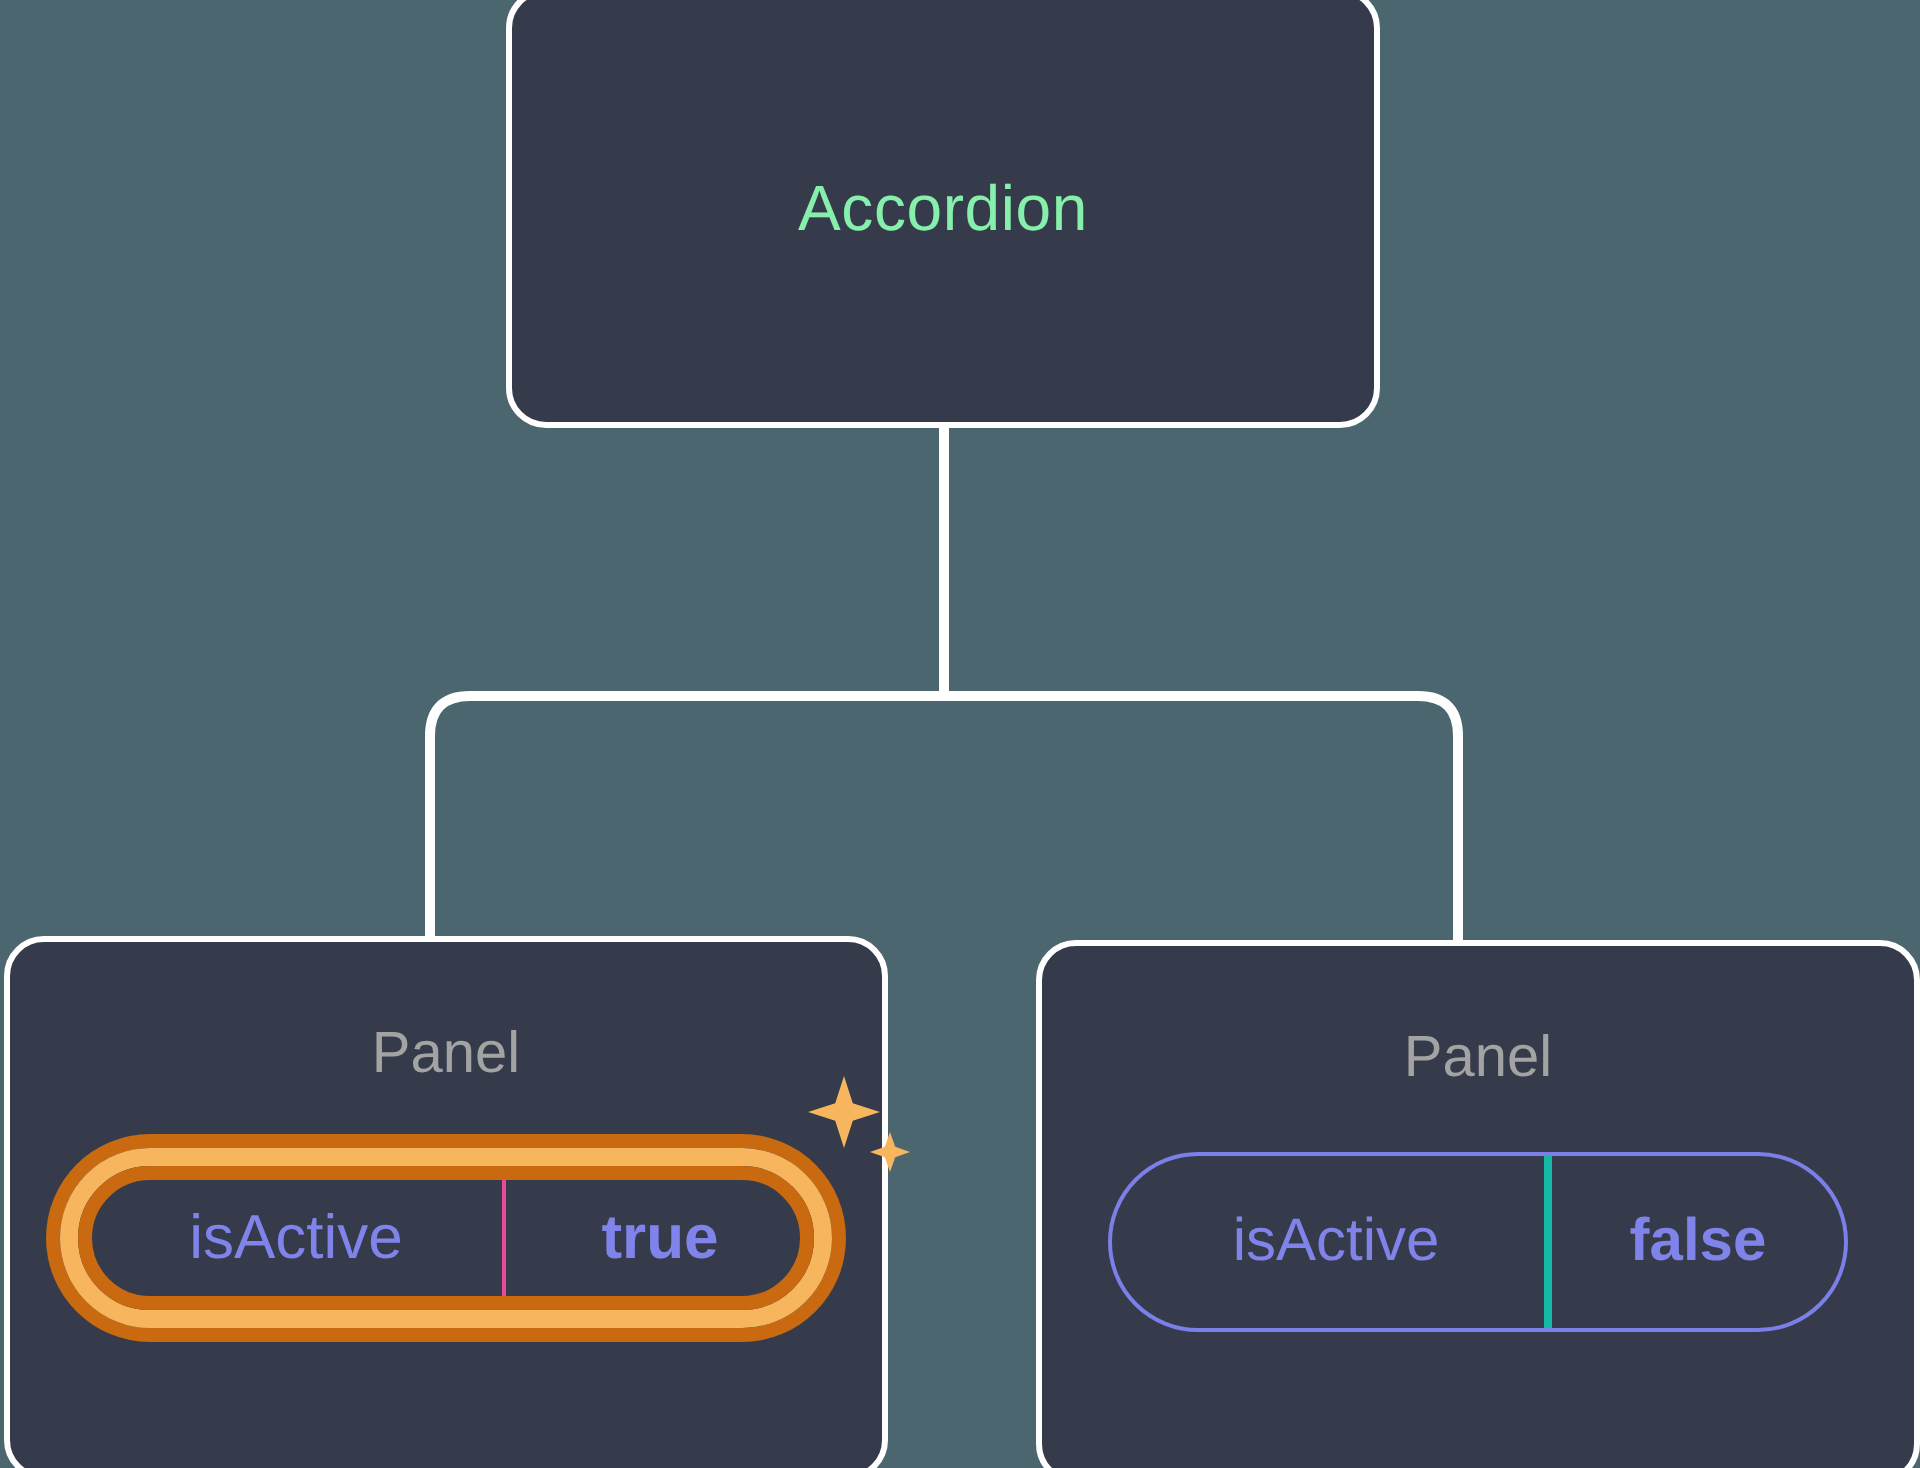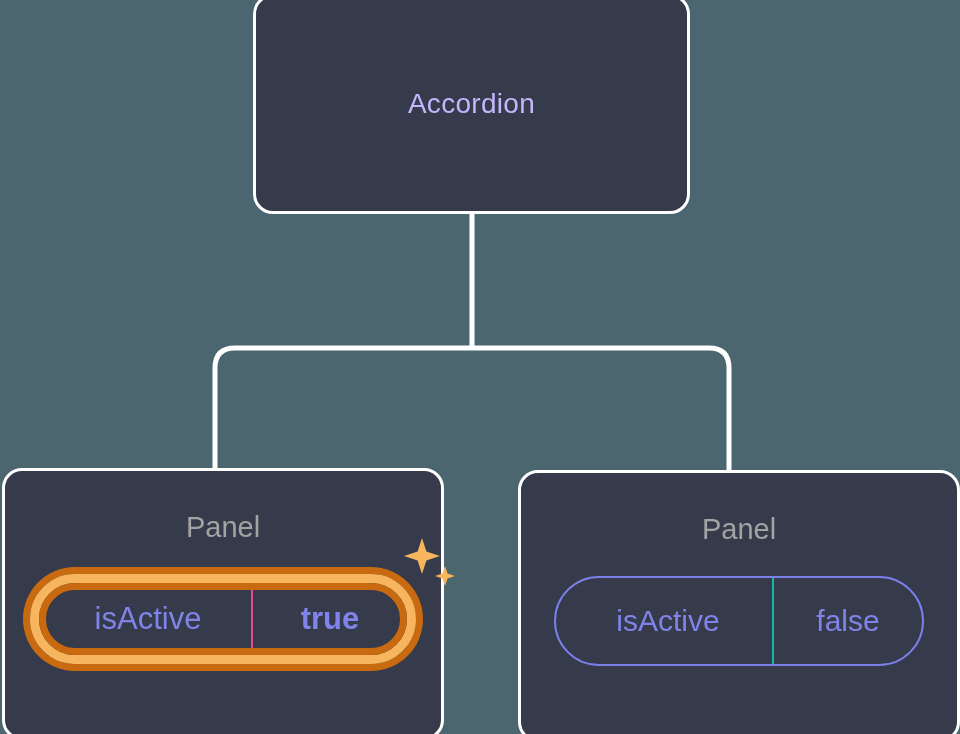--- a/index.html
+++ b/index.html
@@ -39,22 +39,22 @@
   }
   .node-accordion {
     left: 253px;
     top: -6px;
     width: 437px;
     height: 220px;
     justify-content: center;
     border-radius: 20px;
   }
   .node-title {
-    color: #c4b5fd;
-    font-size: 28px;
+    color: #86efac;
+    font-size: 32px;
     font-weight: 400;
     letter-spacing: 0.3px;
     line-height: 1;
   }
 
   .node-panel {
     width: 442px;
     height: 272px;
     border-radius: 20px;
     padding-top: 42px;
@@ -103,21 +103,22 @@
   .pill-default .pill-cell {
     color: #8084ea;
     font-size: 30px;
   }
   .pill-default .pill-key {
     flex: 0 0 216px;
     padding-left: 8px;
   }
   .pill-default .pill-val {
     flex: 1 1 auto;
-    border-left: 2px solid #14b8a6;
+    border-left: 4px solid #14b8a6;
+    font-weight: bold;
   }
 
   
   .pill-highlight {
     border: 9px solid #f7b65e;
     outline: 7px solid #c96a11;
     outline-offset: -16px;
     width: 386px;
     box-shadow: 0 0 0 7px #c96a11;
   }

